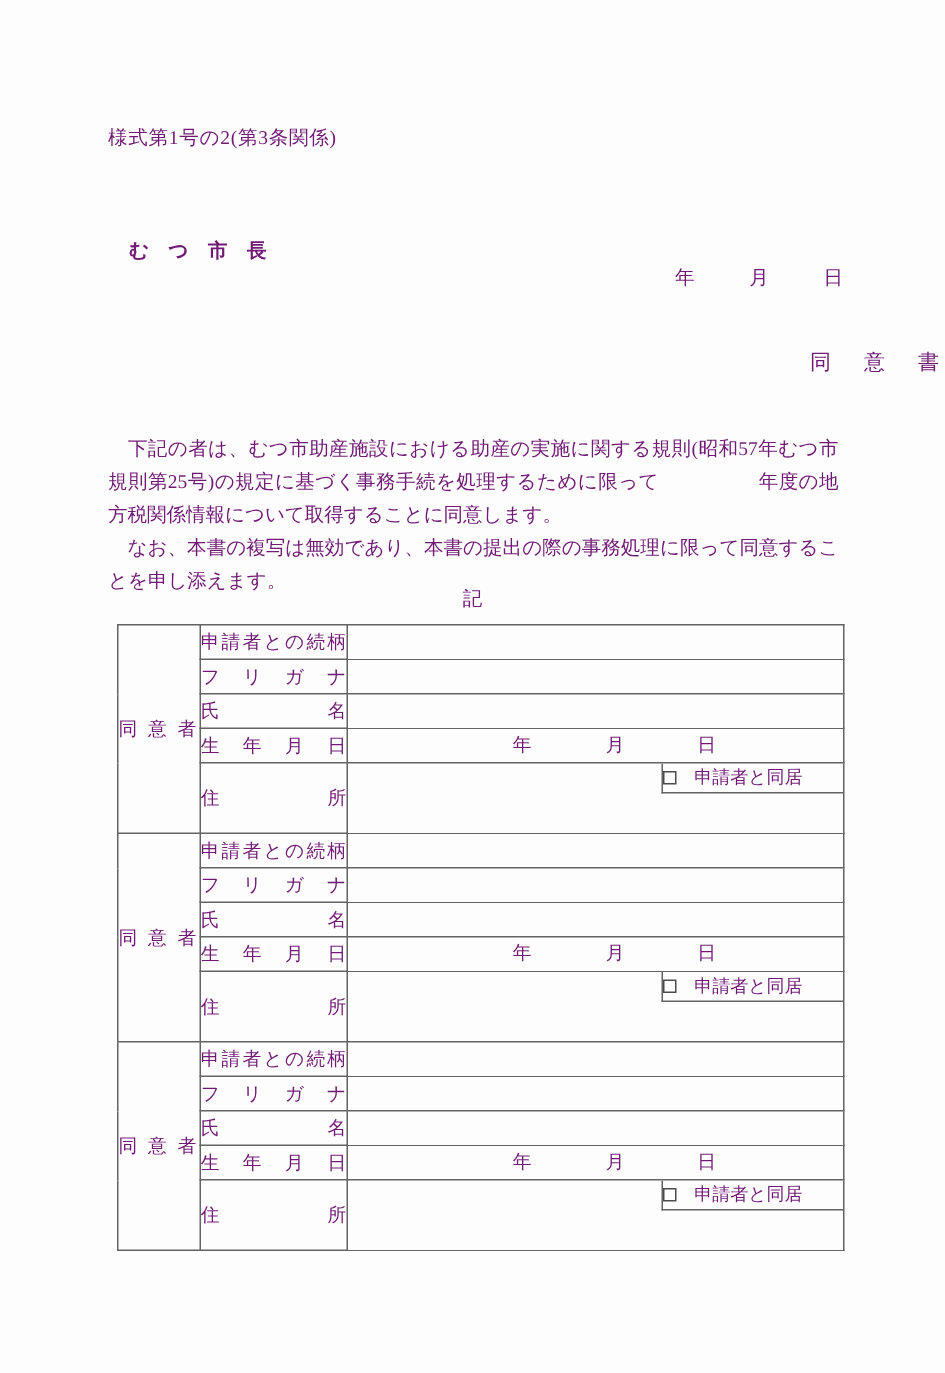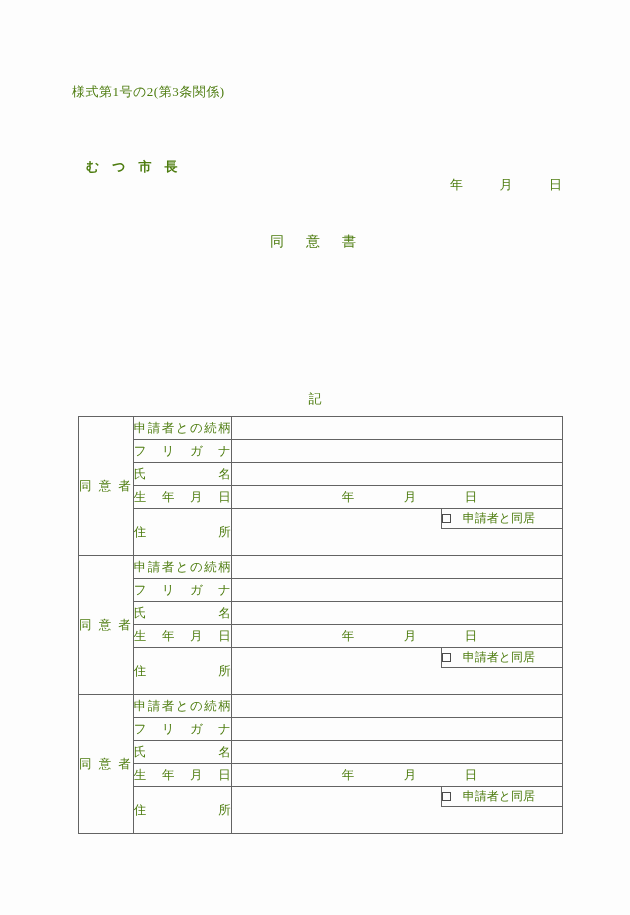--- a/index.html
+++ b/index.html
@@ -3,35 +3,35 @@
 <meta charset="utf-8">
 <style>
   * { margin: 0; padding: 0; box-sizing: border-box; }
   html, body { background: #e8e8e8; }
   .page {
     position: relative;
     width: 630px;
     height: 915px;
     margin: 0 auto;
     background: #fdfdfd;
-    color: #4d7c0f;
+    color: #701a75;
     font-family: "Liberation Serif", "DejaVu Serif", serif;
     font-size: 13px;
     overflow: hidden;
   }
   .abs { position: absolute; }
   .form-code { left: 72px; top: 83px; letter-spacing: 0.5px; }
   .addressee { left: 86px; top: 158px; font-weight: bold; }
   .header-date {
     left: 450px; top: 176px; width: 112px;
     display: flex; justify-content: space-between;
   }
   .doc-title {
     left: 0; top: 233px; width: 100%;
-    text-align: center; font-size: 14px; letter-spacing: 4px;
+    text-align: right; font-size: 14px; letter-spacing: 4px;
   }
   .body-text {
     left: 72px; top: 288px; width: 487px;
     line-height: 22px; text-align: justify;
   }
   .note-marker { left: 0; top: 390px; width: 100%; text-align: center; }
 
   .consent-table-wrap { left: 78px; top: 416px; }
   table.consent {
     border-collapse: collapse;
@@ -93,20 +93,24 @@
   <div class="abs addressee">む　つ　市　長</div>
 
   <div class="abs header-date">
     <span>年</span>
     <span>月</span>
     <span>日</span>
   </div>
 
   <div class="abs doc-title">同　意　書</div>
 
+  <div class="abs body-text">
+    <div>　下記の者は、むつ市助産施設における助産の実施に関する規則(昭和57年むつ市規則第25号)の規定に基づく事務手続を処理するために限って　　　　　年度の地方税関係情報について取得することに同意します。</div>
+    <div>　なお、本書の複写は無効であり、本書の提出の際の事務処理に限って同意することを申し添えます。</div>
+  </div>
 
   <div class="abs note-marker">記</div>
 
   <div class="abs consent-table-wrap">
     <table class="consent">
       <colgroup>
           <col class="c1">
           <col class="c2">
           <col class="c3">
         </colgroup>

